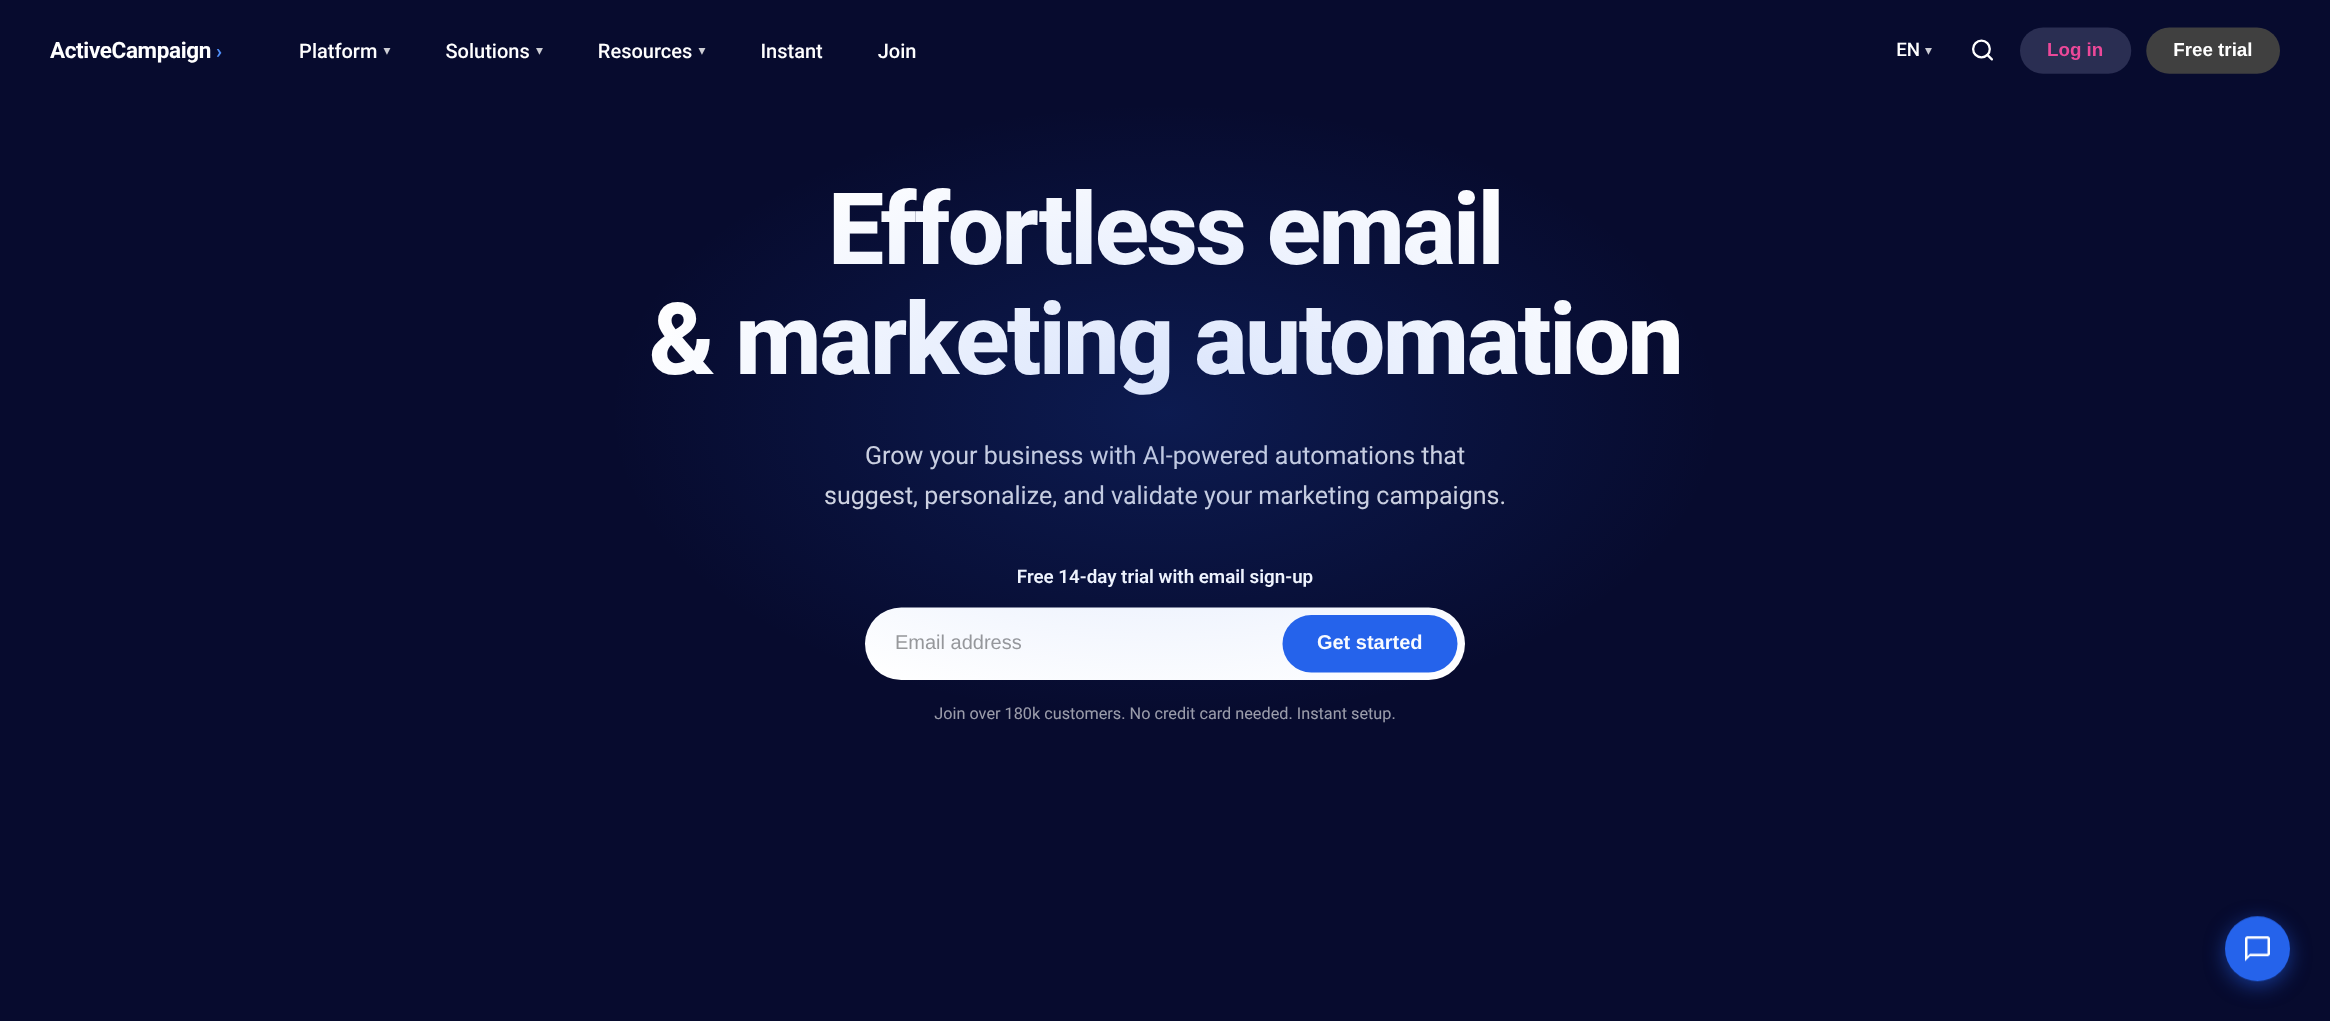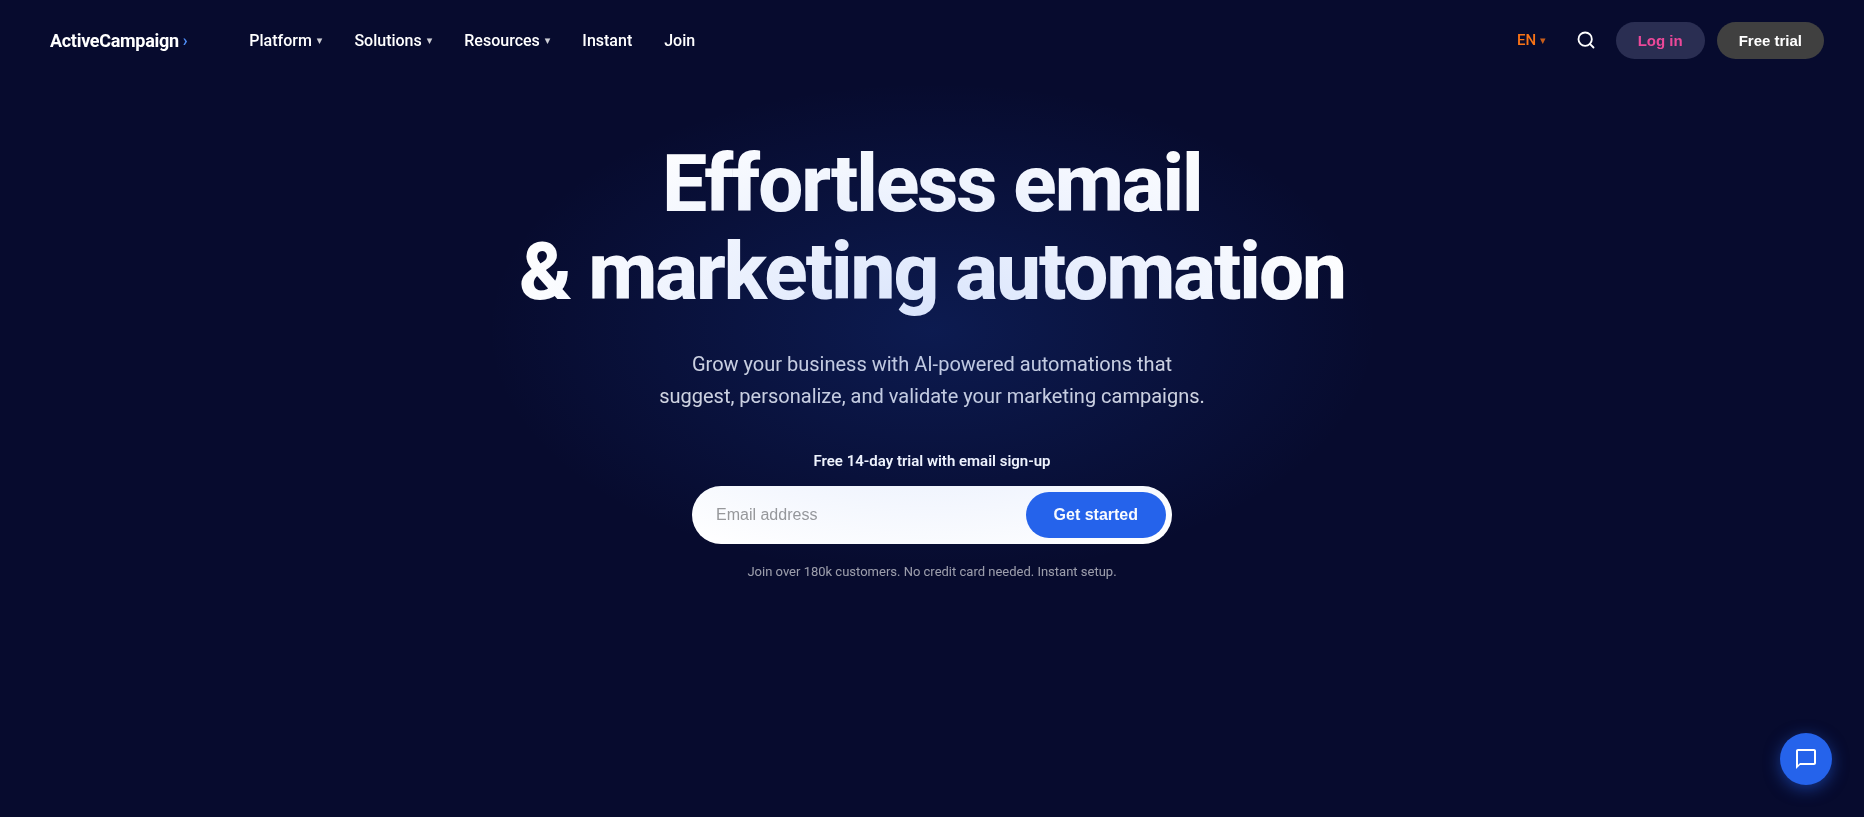--- a/index.html
+++ b/index.html
@@ -25,33 +25,32 @@
     .nav-logo {
       display: flex;
       align-items: center;
       font-size: 18px;
       font-weight: 700;
       color: #ffffff;
       letter-spacing: -0.3px;
       white-space: nowrap;
       margin-right: 48px;
       cursor: pointer;
-      margin-left: 10px;
     }
 
     .nav-logo-arrow {
       margin-left: 4px;
       font-size: 16px;
       color: #4f8ef7;
     }
 
     .nav-links {
       display: flex;
       align-items: flex-start;
-      gap: 4px;
+      gap: 16px;
       flex: 1;
     }
 
     .nav-item {
       display: flex;
       align-items: center;
       gap: 5px;
       padding: 8px 14px;
       font-size: 16px;
       font-weight: 500;
@@ -72,21 +71,21 @@
       align-items: center;
       gap: 12px;
     }
 
     .nav-lang {
       display: flex;
       align-items: center;
       gap: 4px;
       font-size: 15px;
       font-weight: 500;
-      color: #f97316;
+      color: #ffffff;
       cursor: pointer;
       padding: 6px 10px;
       border-radius: 6px;
     }
 
     .nav-search {
       width: 36px;
       height: 36px;
       display: flex;
       align-items: center;

